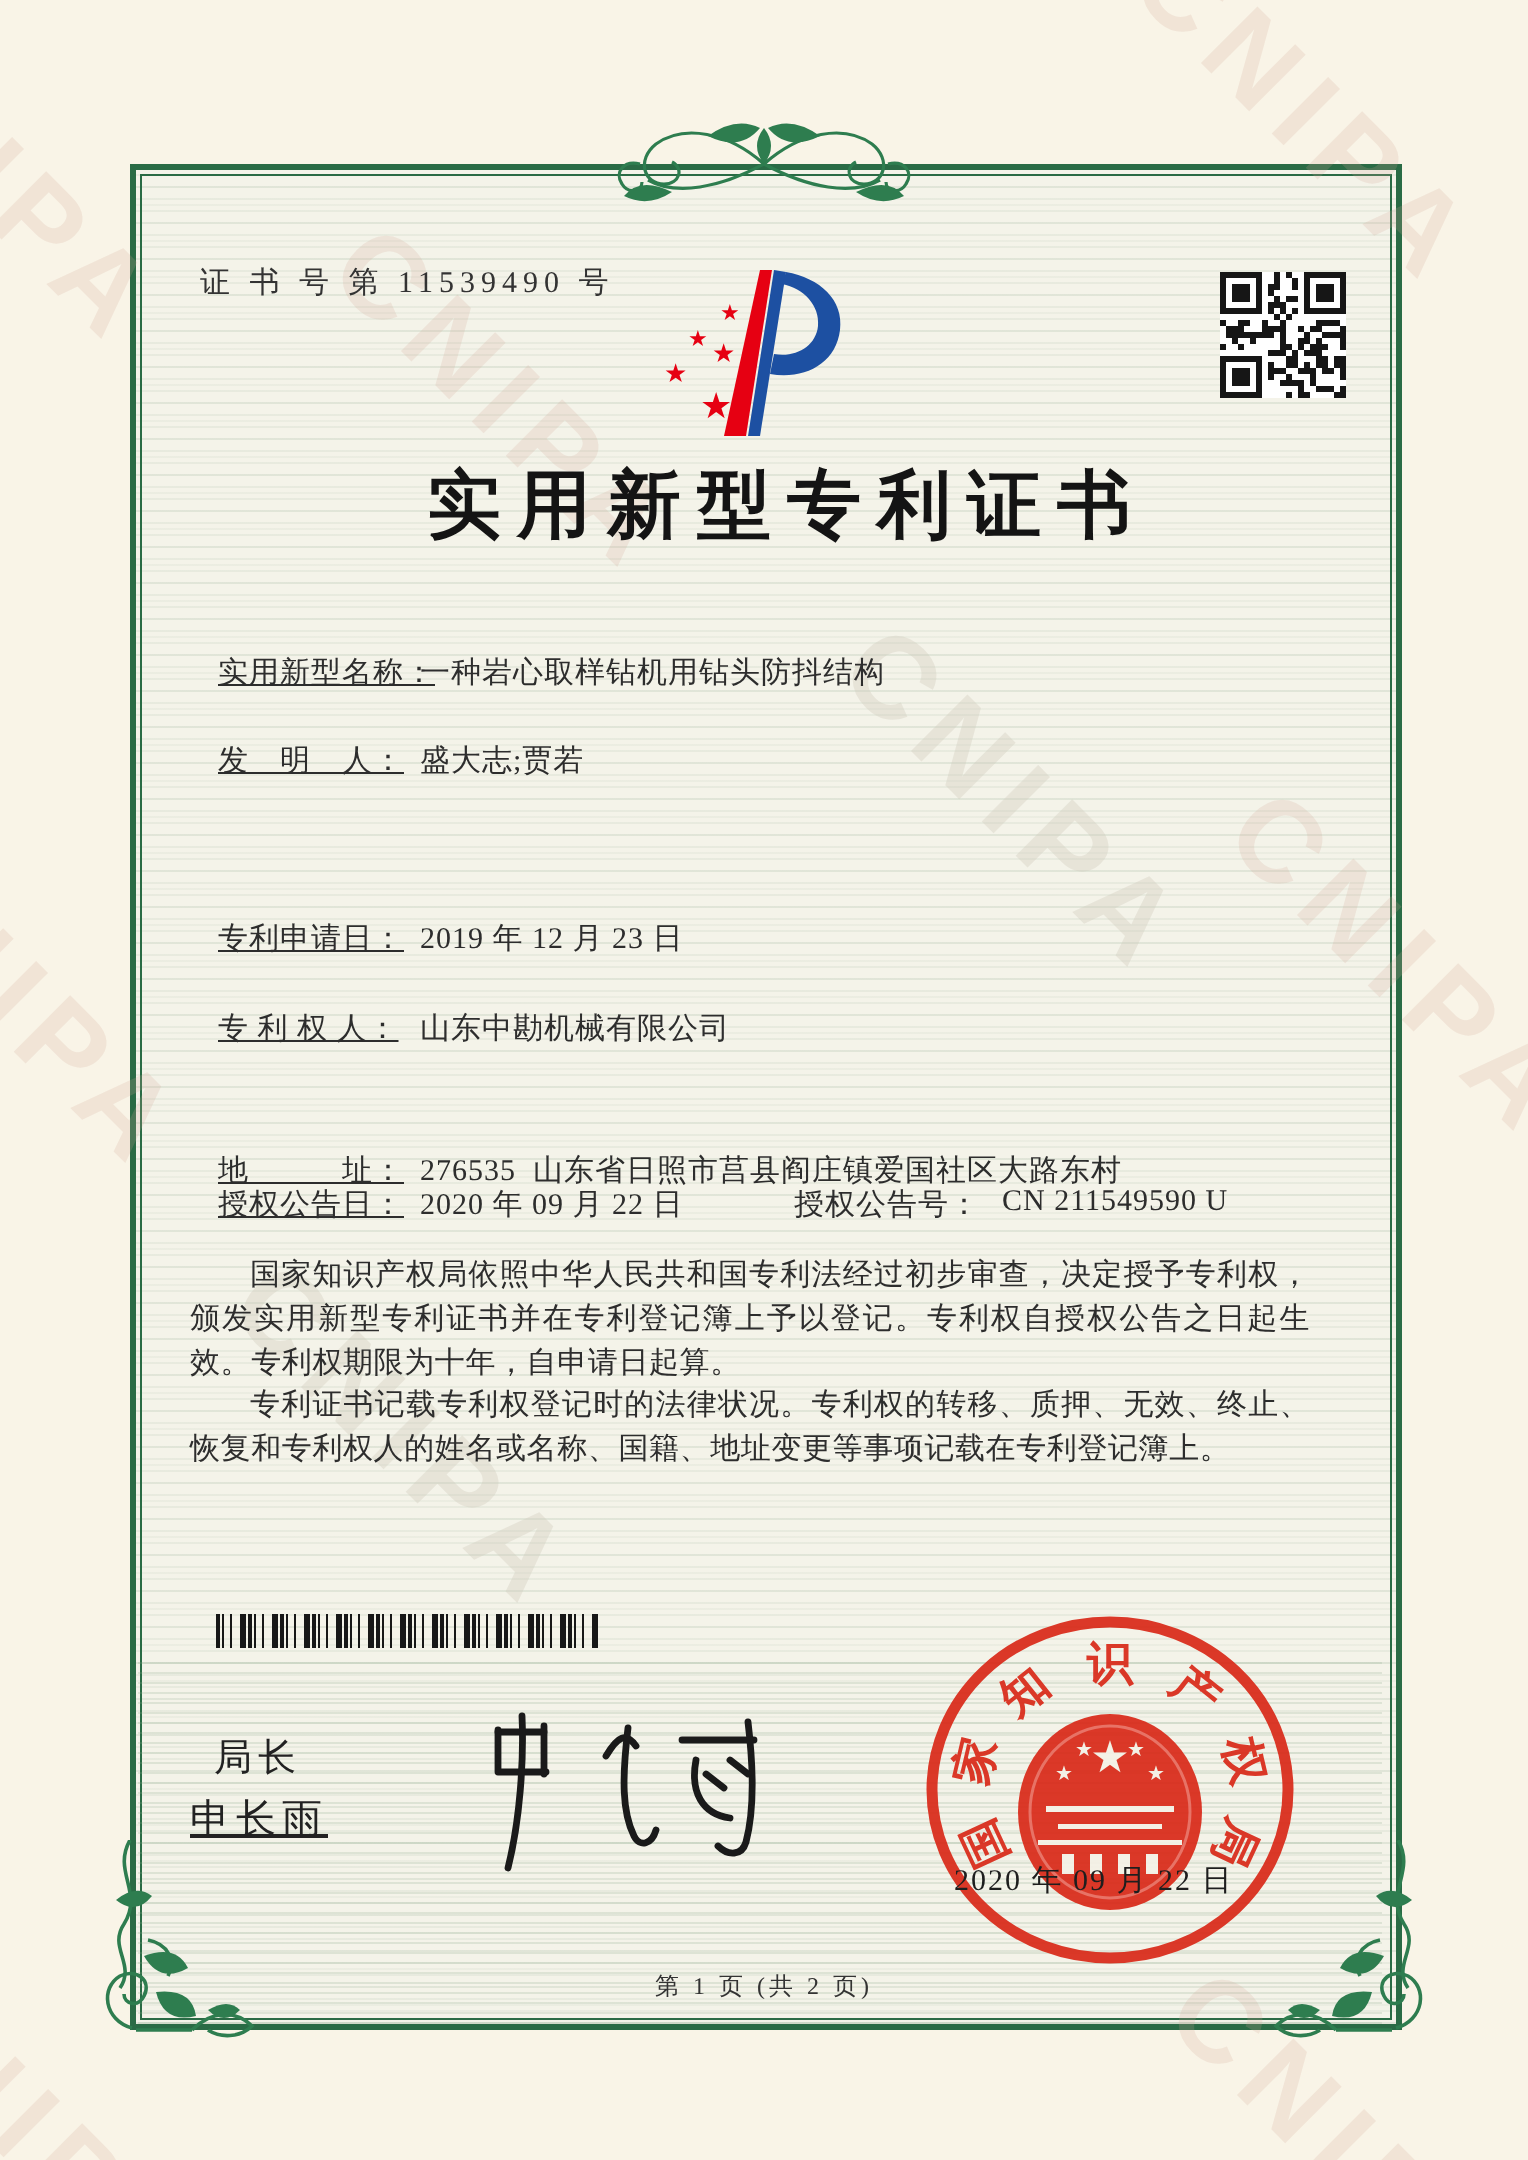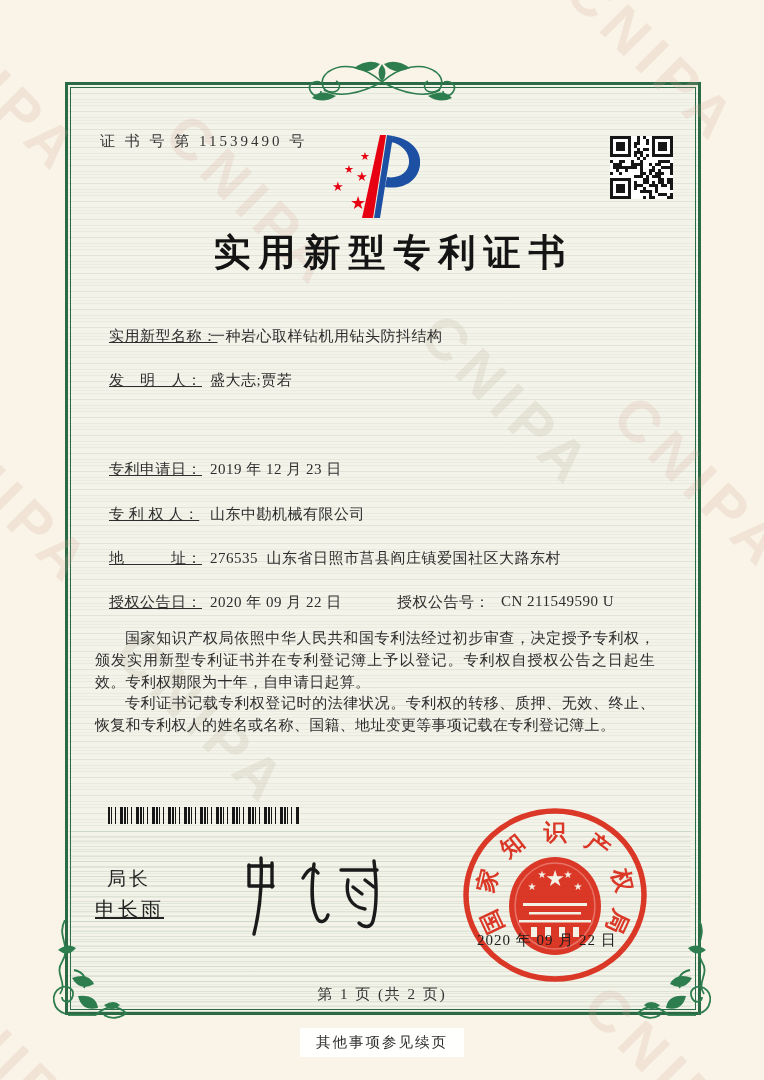--- a/index.html
+++ b/index.html
@@ -72,21 +72,21 @@
   
   .seal{ position:absolute; left:459px; top:800px; width:192px; height:190px; z-index:4; opacity:.92; }
   .seal-char{ font-size:23px; font-weight:bold; fill:#d92918; text-anchor:middle; dominant-baseline:central; }
   .seal-date{
     position:absolute; left:477px; top:931px; width:160px; font-size:15px;
     letter-spacing:1px; color:#1e1e1e; z-index:5; white-space:nowrap;
   }
   
   .page-indicator{
     position:absolute; left:0; right:0; top:985px; text-align:center;
-    font-size:15px; letter-spacing:2px; color:#333; z-index:3;
+    font-size:12px; letter-spacing:2px; color:#333; z-index:3;
   }
   .footer-note-wrap{ position:absolute; left:0; right:0; top:1028px; text-align:center; z-index:3; }
   .footer-note{
     display:inline-block; background:rgba(255,255,255,.95); padding:5px 16px;
     font-size:14.5px; letter-spacing:2px; color:#2d2d2d;
   }
   
   .orn{ position:absolute; z-index:4; pointer-events:none; }
   .orn-top{ left:276px; top:56px; width:212px; height:48px; }
   .orn-bl{ left:44px; top:920px; width:88px; height:106px; }
@@ -319,21 +319,21 @@
   </div>
   <div class="field-row" style="top:371px;">
     <span class="lab">发　明　人：</span><span class="val">盛大志;贾若</span>
   </div>
   <div class="field-row" style="top:460px;">
     <span class="lab">专利申请日：</span><span class="val">2019 年 12 月 23 日</span>
   </div>
   <div class="field-row" style="top:505px;">
     <span class="lab">专 利 权 人：</span><span class="val">山东中勘机械有限公司</span>
   </div>
-  <div class="field-row" style="top:549px;">
+  <div class="field-row" style="top:576px;">
     <span class="lab">地　　　址：</span><span class="val">276535  山东省日照市莒县阎庄镇爱国社区大路东村</span>
   </div>
   <div class="field-row" style="top:593px;">
     <span class="lab">授权公告日：</span><span class="val">2020 年 09 月 22 日</span>
     <span class="grant2-lab">授权公告号：</span>
     <span class="grant2-val">CN 211549590 U</span>
   </div>
 
   <div class="paras">
     <p>国家知识产权局依照中华人民共和国专利法经过初步审查，决定授予专利权，颁发实用新型专利证书并在专利登记簿上予以登记。专利权自授权公告之日起生效。专利权期限为十年，自申请日起算。</p>
@@ -384,17 +384,14 @@
       <rect x="60" y="120" width="72" height="2.5" fill="#f4f1e6"></rect>
       <rect x="72" y="127" width="6" height="10" fill="#f4f1e6"></rect>
       <rect x="86" y="127" width="6" height="10" fill="#f4f1e6"></rect>
       <rect x="100" y="127" width="6" height="10" fill="#f4f1e6"></rect>
       <rect x="114" y="127" width="6" height="10" fill="#f4f1e6"></rect>
     </g>
   </svg>
   <div class="seal-date">2020 年 09 月 22 日</div>
 
   <div class="page-indicator">第 1 页 (共 2 页)</div>
-  <div class="footer-note-wrap">
-    <span class="footer-note">其他事项参见续页</span>
-  </div>
 
 </div>
 
 </body></html>

